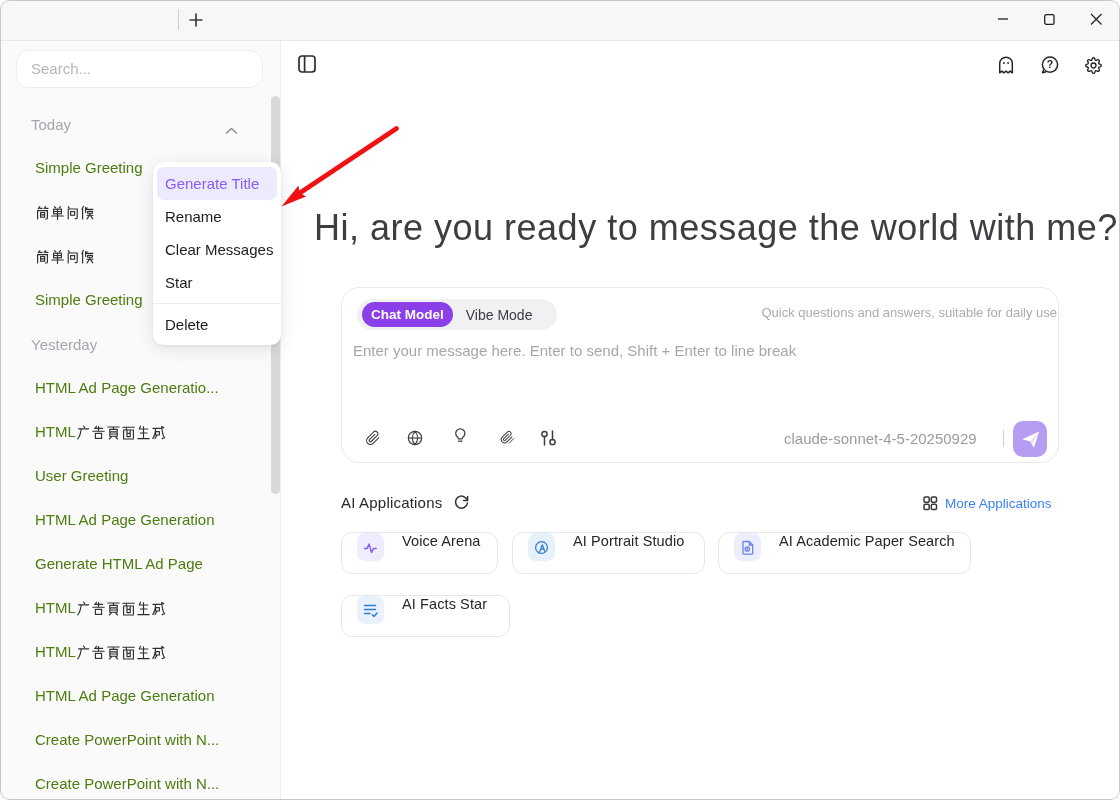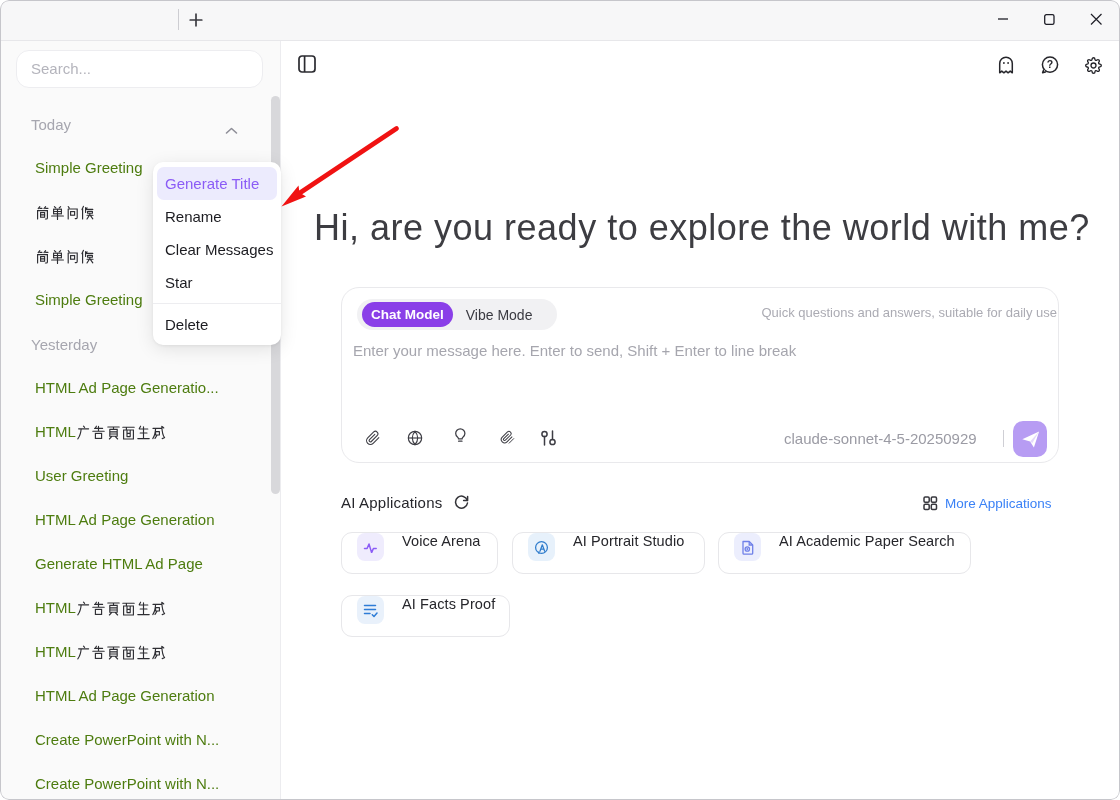--- a/index.html
+++ b/index.html
@@ -167,21 +167,21 @@
 <svg class="" style="position:absolute;left:760px;top:15px" width="19" height="18" viewBox="0 0 19 18" fill="none">
       <circle cx="9" cy="8.6" r="7.6" stroke="#26262b" stroke-width="1.5"></circle>
       <path d="M2.8 13.5L1.6 16.8l3.4-1.1" stroke="#26262b" stroke-width="1.5" fill="#fff" stroke-linejoin="round"></path>
       <text x="9" y="12.4" font-family="Liberation Sans" font-size="10.5" font-weight="bold" fill="#26262b" text-anchor="middle">?</text>
     </svg>
 <svg style="position:absolute;left:804px;top:16px" width="17" height="17" viewBox="0 0 24 24" fill="none">
       <path d="M12 15.5A3.5 3.5 0 1 0 12 8.5a3.5 3.5 0 0 0 0 7z" stroke="#26262b" stroke-width="1.9"></path>
       <path d="M19.4 15a1.65 1.65 0 0 0 .33 1.82l.06.06a2 2 0 0 1 0 2.83 2 2 0 0 1-2.83 0l-.06-.06a1.65 1.65 0 0 0-1.82-.33 1.65 1.65 0 0 0-1 1.51V21a2 2 0 0 1-2 2 2 2 0 0 1-2-2v-.09A1.65 1.65 0 0 0 9 19.4a1.65 1.65 0 0 0-1.82.33l-.06.06a2 2 0 0 1-2.83 0 2 2 0 0 1 0-2.83l.06-.06a1.65 1.65 0 0 0 .33-1.82 1.65 1.65 0 0 0-1.51-1H3a2 2 0 0 1-2-2 2 2 0 0 1 2-2h.09A1.65 1.65 0 0 0 4.6 9a1.65 1.65 0 0 0-.33-1.82l-.06-.06a2 2 0 0 1 0-2.83 2 2 0 0 1 2.83 0l.06.06a1.65 1.65 0 0 0 1.82.33H9a1.65 1.65 0 0 0 1-1.51V3a2 2 0 0 1 2-2 2 2 0 0 1 2 2v.09a1.65 1.65 0 0 0 1 1.51 1.65 1.65 0 0 0 1.82-.33l.06-.06a2 2 0 0 1 2.83 0 2 2 0 0 1 0 2.83l-.06.06a1.65 1.65 0 0 0-.33 1.82V9a1.65 1.65 0 0 0 1.51 1H21a2 2 0 0 1 2 2 2 2 0 0 1-2 2h-.09a1.65 1.65 0 0 0-1.51 1z" stroke="#26262b" stroke-width="1.9"></path>
     </svg>
 </div>
-<div class="heading">Hi, are you ready to explore the world with me?</div>
+<div class="heading">Hi, are you ready to message the world with me?</div>
 <div class="inputbox">
 <div class="tabs">
       <div class="pill">Chat Model</div>
       <div class="vibe">Vibe Mode</div>
     </div>
 <div class="quick">Quick questions and answers, suitable for daily use</div>
 <div class="ph">Enter your message here. Enter to send, Shift + Enter to line break</div>
 <svg style="position:absolute;left:23px;top:142px" width="16" height="16" viewBox="0 0 23 23" fill="none">
       <path d="M20.3 10.5l-8.6 8.6a5.5 5.5 0 0 1-7.8-7.8l8.6-8.6a3.7 3.7 0 0 1 5.2 5.2l-8.6 8.6a1.84 1.84 0 0 1-2.6-2.6l8-7.9" stroke="#3d3d44" stroke-width="1.6"></path>
     </svg>
@@ -265,21 +265,21 @@
   </div>
 <div class="appbtn" style="left:341px;top:595px;width:169px">
     <div class="tile" style="background:#e9f1fb">
       <svg width="15" height="15" viewBox="0 0 15 15" fill="none">
         <g stroke="#2e7cd6" stroke-width="1.5" stroke-linecap="round">
           <path d="M1.5 2.5h11M1.5 6.5h11M1.5 10.5h5.5"></path>
           <path d="M9.3 11.8l1.7 1.7 3-3.4" stroke-linejoin="round"></path>
         </g>
       </svg>
     </div>
-    <span>AI Facts Proof</span>
+    <span>AI Facts Star</span>
   </div>
 <div class="menu">
 <div class="mi hl">Generate Title</div>
 <div class="mi">Rename</div>
 <div class="mi">Clear Messages</div>
 <div class="mi">Star</div>
 <div class="msep"></div>
 <div class="mi">Delete</div>
 </div>
 <svg style="position:absolute;left:0;top:0;pointer-events:none;z-index:40" width="1120" height="800" viewBox="0 0 1120 800" fill="none">

